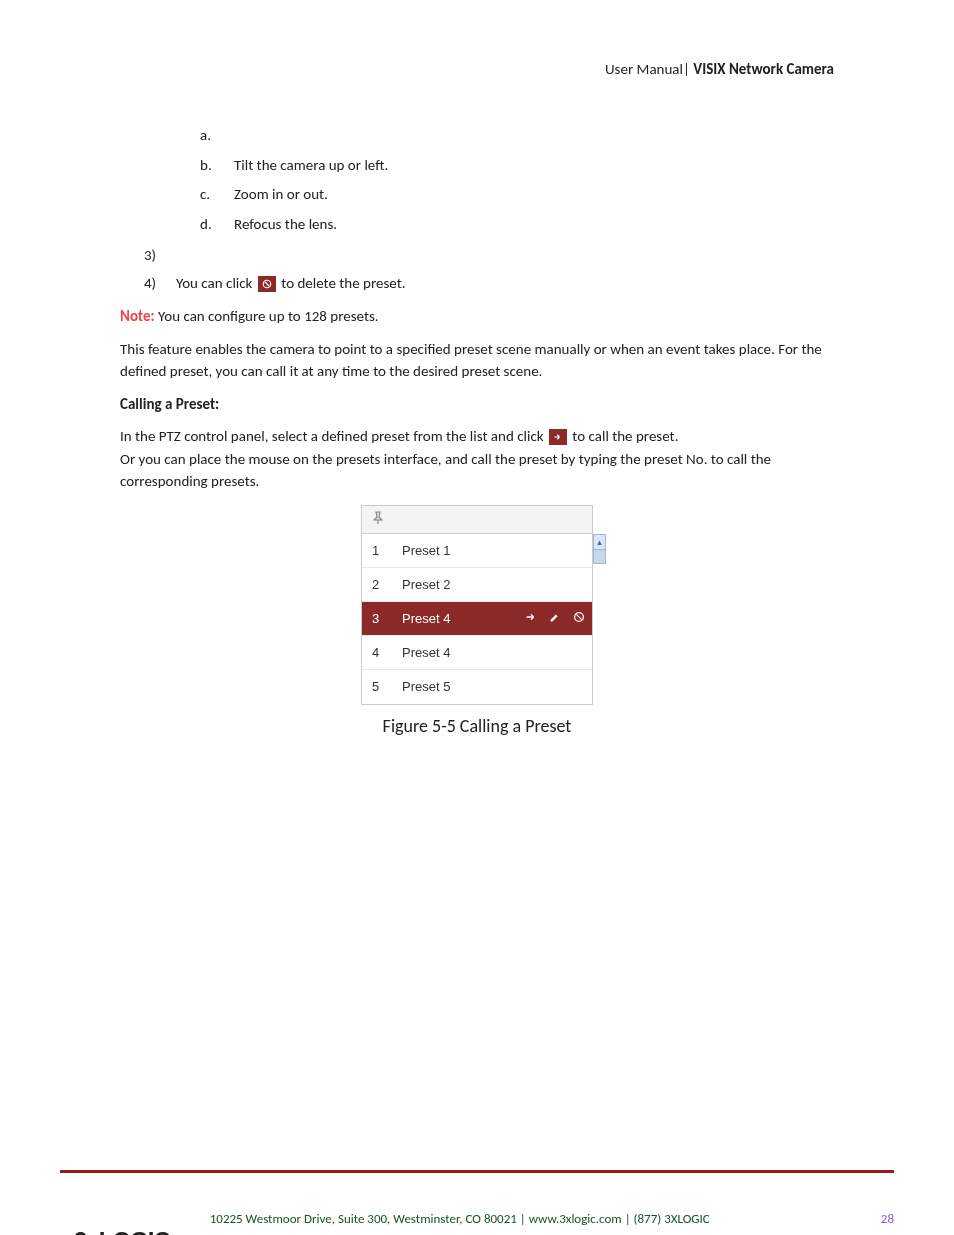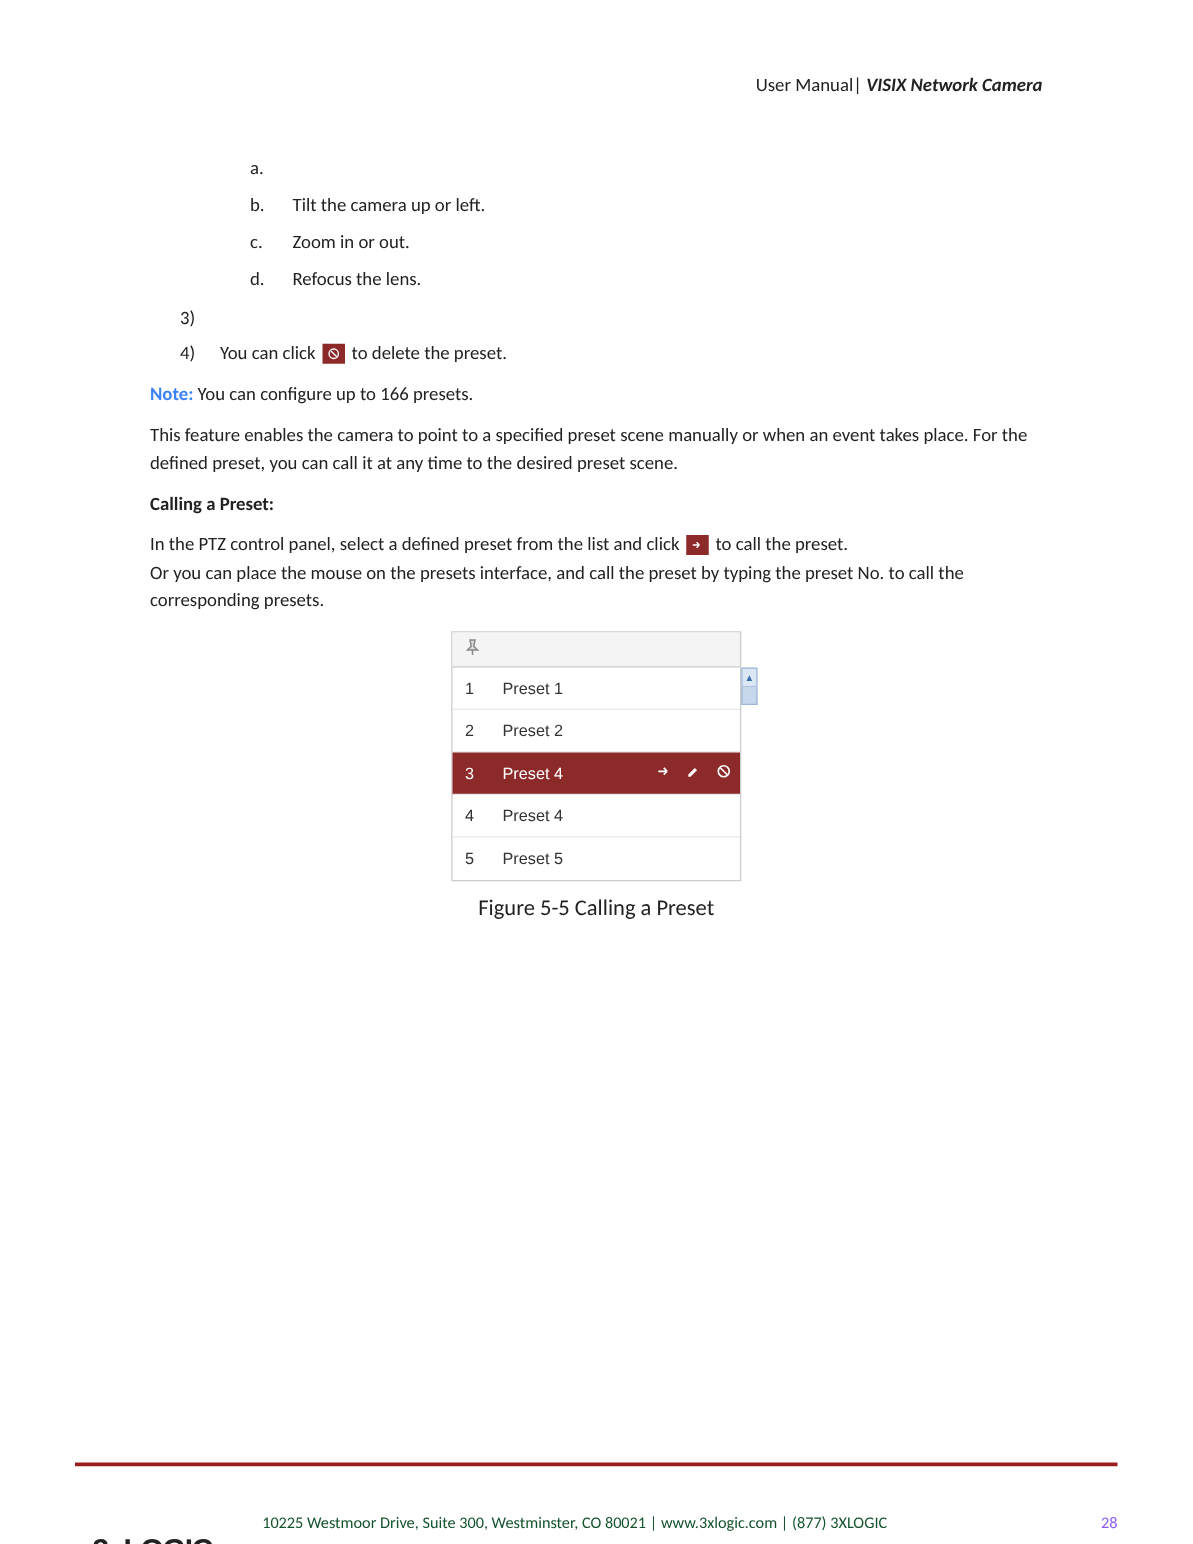--- a/index.html
+++ b/index.html
@@ -14,21 +14,21 @@
   .page {
     padding: 60px 120px 0 120px;
     min-height: 1170px;
     position: relative;
   }
   .header-line {
     text-align: right;
     font-size: 15px;
     margin-bottom: 45px;
   }
-  .header-line .bold { font-weight: bold; font-style: italic; }
+  .header-line .bold { font-weight: bold; }
   .ol-outer {
     list-style: none;
     padding-left: 24px;
     margin: 0;
   }
   .ol-outer > li {
     display: flex;
     margin: 4px 0;
     line-height: 1.6;
   }
@@ -54,21 +54,21 @@
     height: 16px;
     background: #8c2a2a;
     vertical-align: middle;
     margin: 0 2px;
   }
   .inline-icon svg { width: 12px; height: 12px; }
   .para {
     margin: 10px 0;
     line-height: 1.5;
   }
-  .note-label { color: #3b82f6; font-weight: bold; }
+  .note-label { color: #ef4444; font-weight: bold; }
   .bold { font-weight: bold; }
   .preset-panel {
     width: 232px;
     margin: 12px auto 6px auto;
     border: 1px solid #ccc;
     background: #fff;
     font-family: Arial, sans-serif;
     font-size: 13px;
   }
   .preset-header {
@@ -199,21 +199,21 @@
               <line x1="5" y1="5" x2="11" y2="11" stroke="#fff" stroke-width="1.5"></line>
             </svg>
         </span>
         <span>to delete the preset.</span>
       </span>
     </li>
   </ul>
 
   <p class="para">
     <span class="note-label">Note:</span>
-    <span>You can configure up to 166 presets.</span>
+    <span>You can configure up to 128 presets.</span>
   </p>
 
   <p class="para">This feature enables the camera to point to a specified preset scene manually or when an event takes place. For the defined preset, you can call it at any time to the desired preset scene.</p>
 
   <p class="para bold">Calling a Preset:</p>
 
   <p class="para">
     <span>In the PTZ control panel, select a defined preset from the list and click</span>
     <span class="inline-icon">
       <svg viewBox="0 0 16 16">

